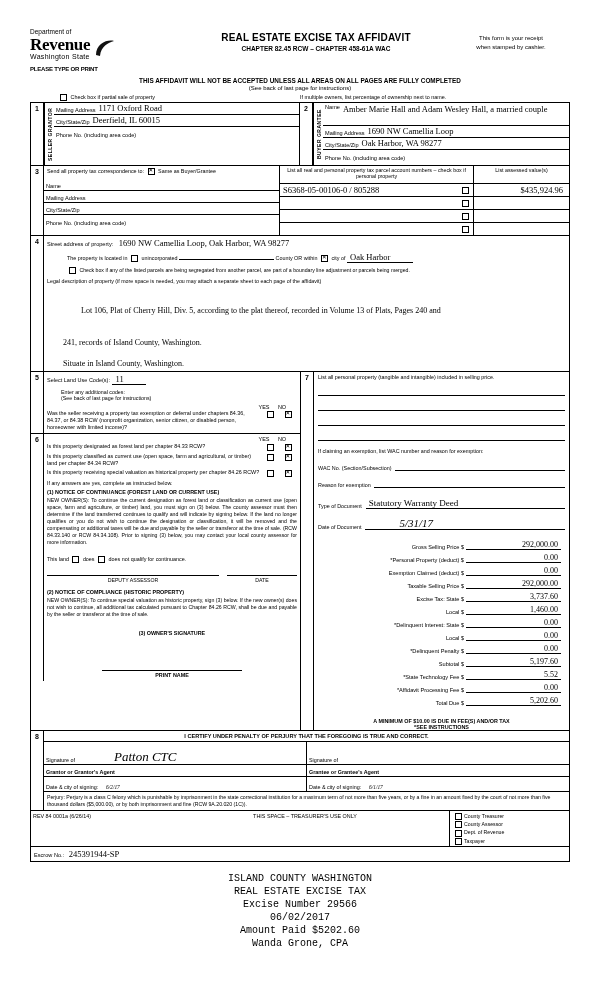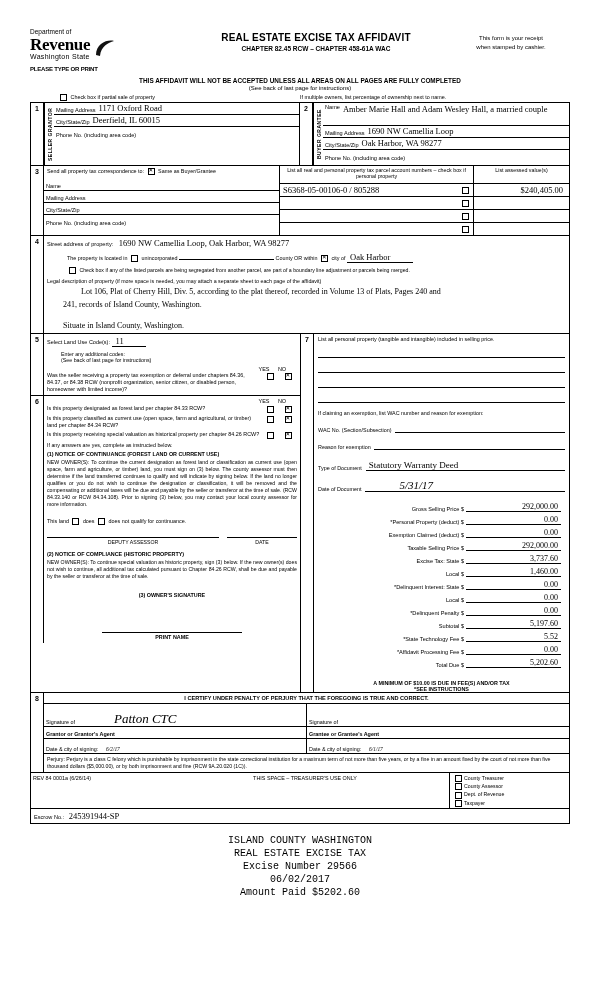--- a/index.html
+++ b/index.html
@@ -42,21 +42,21 @@
   .bold{font-weight:bold;}
   .s3hdr{display:flex;font-size:5.3px;text-align:center;}
   .s3hdr div{padding:1px 2px;box-sizing:border-box;}
   .parcelcol{flex:1;border-right:1px solid #000;}
   .valcol{width:95px;}
   .prow{display:flex;height:12px;align-items:center;}
   .prow .p1{flex:1;border-right:1px solid #000;height:100%;display:flex;align-items:center;padding-left:3px;box-sizing:border-box;justify-content:space-between;}
   .prow .p2{width:95px;height:100%;display:flex;align-items:center;justify-content:flex-end;padding-right:6px;box-sizing:border-box;}
 
   
-  .legal{font-family:"Liberation Serif",serif;font-size:8px;line-height:11px;padding:2px 0 0 34px;}
+  .legal{font-family:"Liberation Serif",serif;font-size:8px;line-height:11px;padding:2px 0 0 34px;margin-top:19px;}
 
   
   .lowrow{display:flex;}
   .lcol{width:270px;box-sizing:border-box;border-right:1px solid #000;}
   .rcol{flex:1;box-sizing:border-box;}
   .ynhdr{display:flex;justify-content:flex-end;font-size:5.5px;padding-right:6px;}
   .ynhdr span{width:18px;text-align:center;}
   .qrow{display:flex;align-items:flex-start;padding:2px 3px;box-sizing:border-box;}
   .qtext{flex:1;font-size:5.4px;line-height:7px;}
   .qbox{width:18px;text-align:center;padding-top:1px;}
@@ -209,21 +209,21 @@
       <div style="flex:1;box-sizing:border-box;">
         <div class="s3hdr ln" style="height:17px;">
           <div class="parcelcol">List all real and personal property tax parcel account numbers – check box if personal property</div>
           <div class="valcol">List assessed value(s)</div>
         </div>
         <div class="prow ln">
           <div class="p1">
                 <span class="hw">S6368-05-00106-0 / 805288</span>
                 <span class="cb" style="margin-right:4px;"></span>
               </div>
-          <div class="p2 hw">$240,405.00</div>
+          <div class="p2 hw">$435,924.96</div>
         </div>
         <div class="prow ln">
           <div class="p1">
                 <span class="hw"></span>
                 <span class="cb" style="margin-right:4px;"></span>
               </div>
           <div class="p2 hw"></div>
         </div>
         <div class="prow ln">
           <div class="p1">
@@ -490,16 +490,17 @@
       <span class="hw" style="margin-left:3px;">245391944-SP</span>
     </div>
   </div>
 
   <div class="stamp">
     <div>ISLAND COUNTY WASHINGTON</div>
     <div>REAL ESTATE EXCISE TAX</div>
     <div>Excise Number 29566</div>
     <div>06/02/2017</div>
     <div>Amount Paid $5202.60</div>
+    <div>Wanda Grone, CPA</div>
   </div>
 
 </div>
 </div>
 
 </body></html>

